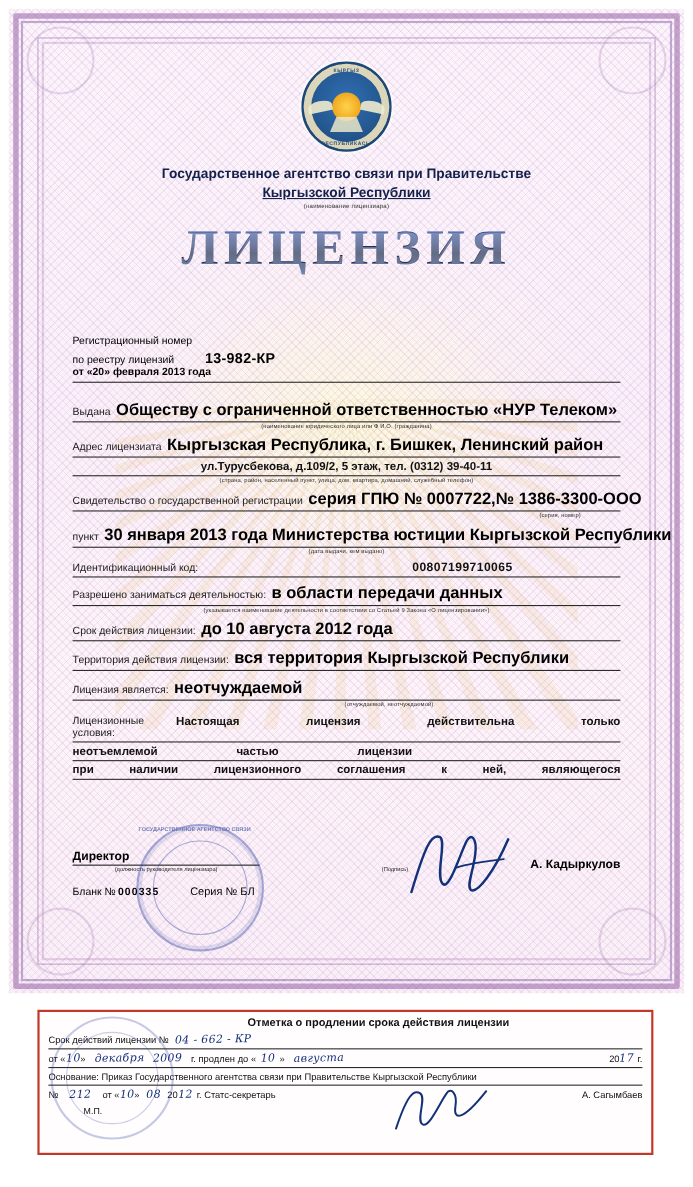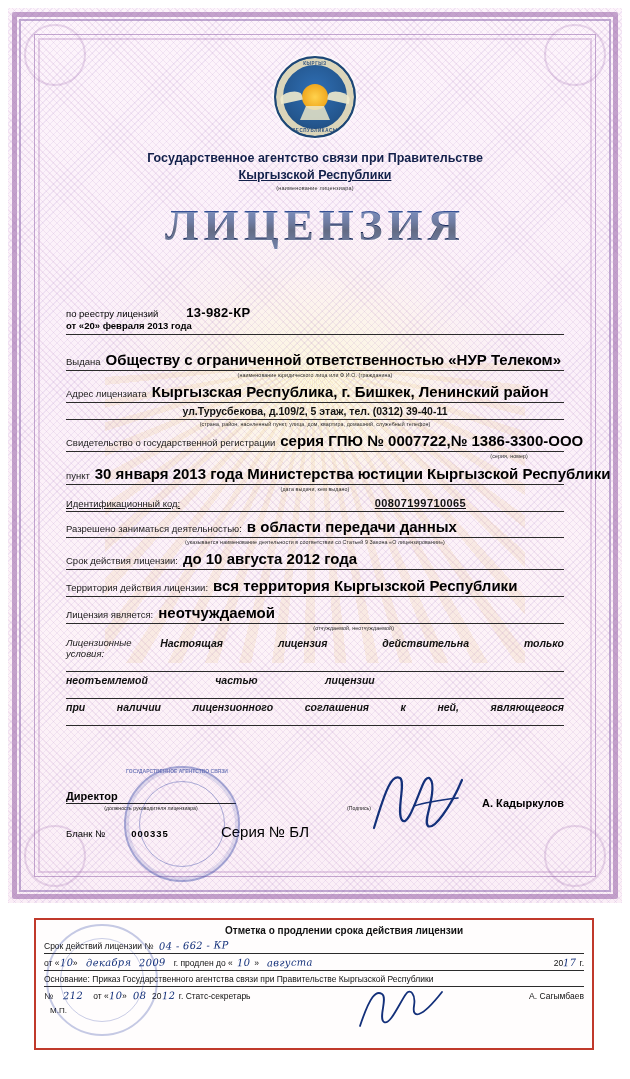--- a/index.html
+++ b/index.html
@@ -251,38 +251,36 @@
     font-size: 10.5px;
     flex: 1;
   }
 
   .ident-row {
     display: flex;
     justify-content: space-between;
     align-items: baseline;
     border-bottom: 1px solid #2b2b2b;
     padding-bottom: 2px;
-    text-decoration: underline;
   }
   .ident-code {
     font-weight: bold;
     font-size: 11px;
     letter-spacing: .4px;
     margin-right: 98px;
   }
 
   .cond-line {
     border-bottom: 1px solid #2b2b2b;
-    padding-bottom: 12px;
+    padding-bottom: 2px;
     margin-bottom: 2px;
     font-weight: bold;
     font-size: 10.5px;
     display: flex;
     justify-content: flex-start;
-    font-style: italic;
   }
   .cond-line .lbl { font-weight: normal; }
   .cond-justify {
     display: flex;
     justify-content: space-between;
     width: 100%;
   }
 
   
   .sign-area {
@@ -318,28 +316,28 @@
   }
   .sign-name {
     font-size: 11px;
     font-weight: bold;
     padding-bottom: 2px;
   }
   .blank-num {
     margin-top: 12px;
     display: flex;
     align-items: baseline;
-    gap: 26px;
+    gap: 2px;
     font-size: 9.5px;
   }
   .blank-num .bn-val {
     font-weight: bold;
     letter-spacing: 1px;
   }
-  .seria { font-size: 15px; margin-left: 26px; }
+  .seria { font-size: 10px; margin-left: 26px; }
 
   .signature-scribble {
     position: absolute;
     left: 300px;
     top: 6px;
     width: 110px;
     height: 66px;
     pointer-events: none;
   }
   .round-stamp {
@@ -429,21 +427,21 @@
     border: 1.5px solid rgba(40,60,160,0.42);
   }
   .ext-sign {
     position: absolute;
     left: 320px;
     top: 66px;
     width: 90px;
     height: 44px;
     pointer-events: none;
   }
-  .kp { font-size: 8px; margin-left: 6px; }
+  .kp { font-size: 8px; margin-left: 32px; }
   .flexfill { flex: 1; }
 </style>
 </head>
 <body>
 
 <div class="license-page">
   <div class="guilloche"></div>
   <div class="sunburst"></div>
   <div class="border-outer"></div>
   <div class="border-outer2"></div>
@@ -470,20 +468,21 @@
 
     <div class="agency">
       <div>Государственное агентство связи при Правительстве</div>
       <div class="l2">Кыргызской Республики</div>
     </div>
     <div class="caption-tiny">(наименование лицензиара)</div>
 
     <div class="big-title">ЛИЦЕНЗИЯ</div>
 
     <div class="reg-block">
+      <div class="reg-line1">Регистрационный номер</div>
       <div class="reg-line2">
         <div class="reg-left">
           <span>по реестру лицензий</span>
           <span class="reg-num">13-982-КР</span>
         </div>
         <div class="reg-date">от «20»  февраля  2013 года</div>
       </div>
     </div>
 
     <div class="fields" style="margin-top:16px;">

